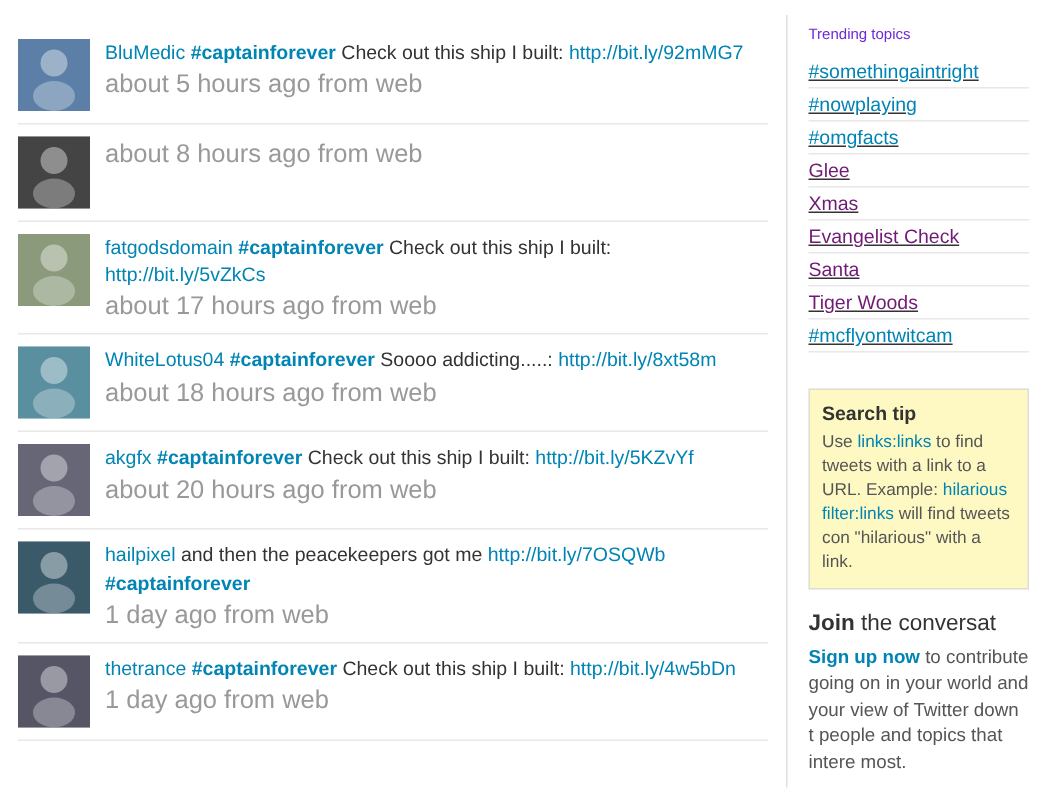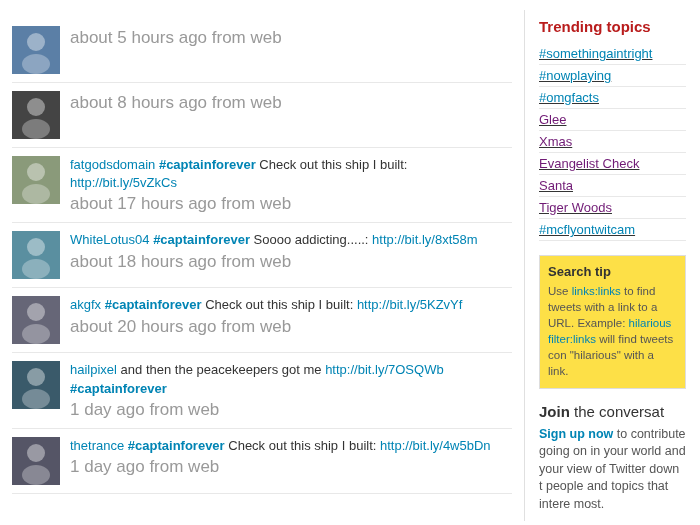--- a/index.html
+++ b/index.html
@@ -69,23 +69,23 @@
     }
     .tweet-link {
       color: #0084b4;
     }
     .tweet-meta {
       font-size: 17px;
       color: #999;
       margin-top: 2px;
     }
     .sidebar-title {
-      font-size: 15px;
-      font-weight: bold;
-      color: #b91c1c;
+      font-size: 10px;
+      font-weight: normal;
+      color: #6d28d9;
       margin-bottom: 8px;
     }
     .trending-list {
       list-style: none;
       margin-bottom: 14px;
       text-decoration: underline;
     }
     .trending-item {
       padding: 3px 0;
       border-bottom: 1px solid #e8e8e8;
@@ -93,24 +93,24 @@
     .trending-link {
       color: #0084b4;
       text-decoration: none;
       font-size: 13px;
     }
     .trending-plain {
       color: #701a75;
       font-size: 13px;
     }
     .search-tip-box {
-      background: #fde047;
+      background: #fef9c3;
       border: 1px solid #ddd;
       padding: 8px;
-      margin-top: 14px;
+      margin-top: 24px;
       font-size: 12px;
     }
     .search-tip-title {
       font-weight: bold;
       font-size: 13px;
       margin-bottom: 4px;
     }
     .search-tip-text {
       color: #555;
       font-size: 11.5px;
@@ -144,20 +144,21 @@
 <div class="page-wrapper">
   <div class="main-content">
     <ul class="tweet-list" id="tweet-list">
     <li class="tweet-item">
           <div class="avatar" style="background: rgb(91, 127, 166);"><svg width="48" height="48" viewBox="0 0 48 48">
               <rect width="48" height="48" fill="#5b7fa6"></rect>
               <circle cx="24" cy="16" r="9" fill="rgba(255,255,255,0.4)"></circle>
               <ellipse cx="24" cy="38" rx="14" ry="10" fill="rgba(255,255,255,0.3)"></ellipse>
             </svg></div>
           <div class="tweet-body">
+            <div class="tweet-text"><a class="tweet-user">BluMedic</a><span> </span><span class="tweet-hashtag">#captainforever</span><span> Check out this ship I built: </span><a class="tweet-link">http://bit.ly/92mMG7</a></div>
             <div class="tweet-meta">about 5 hours ago from web</div>
           </div>
         </li>
         <li class="tweet-item">
           <div class="avatar" style="background: rgb(68, 68, 68);"><svg width="48" height="48" viewBox="0 0 48 48">
               <rect width="48" height="48" fill="#444"></rect>
               <circle cx="24" cy="16" r="9" fill="rgba(255,255,255,0.4)"></circle>
               <ellipse cx="24" cy="38" rx="14" ry="10" fill="rgba(255,255,255,0.3)"></ellipse>
             </svg></div>
           <div class="tweet-body">

